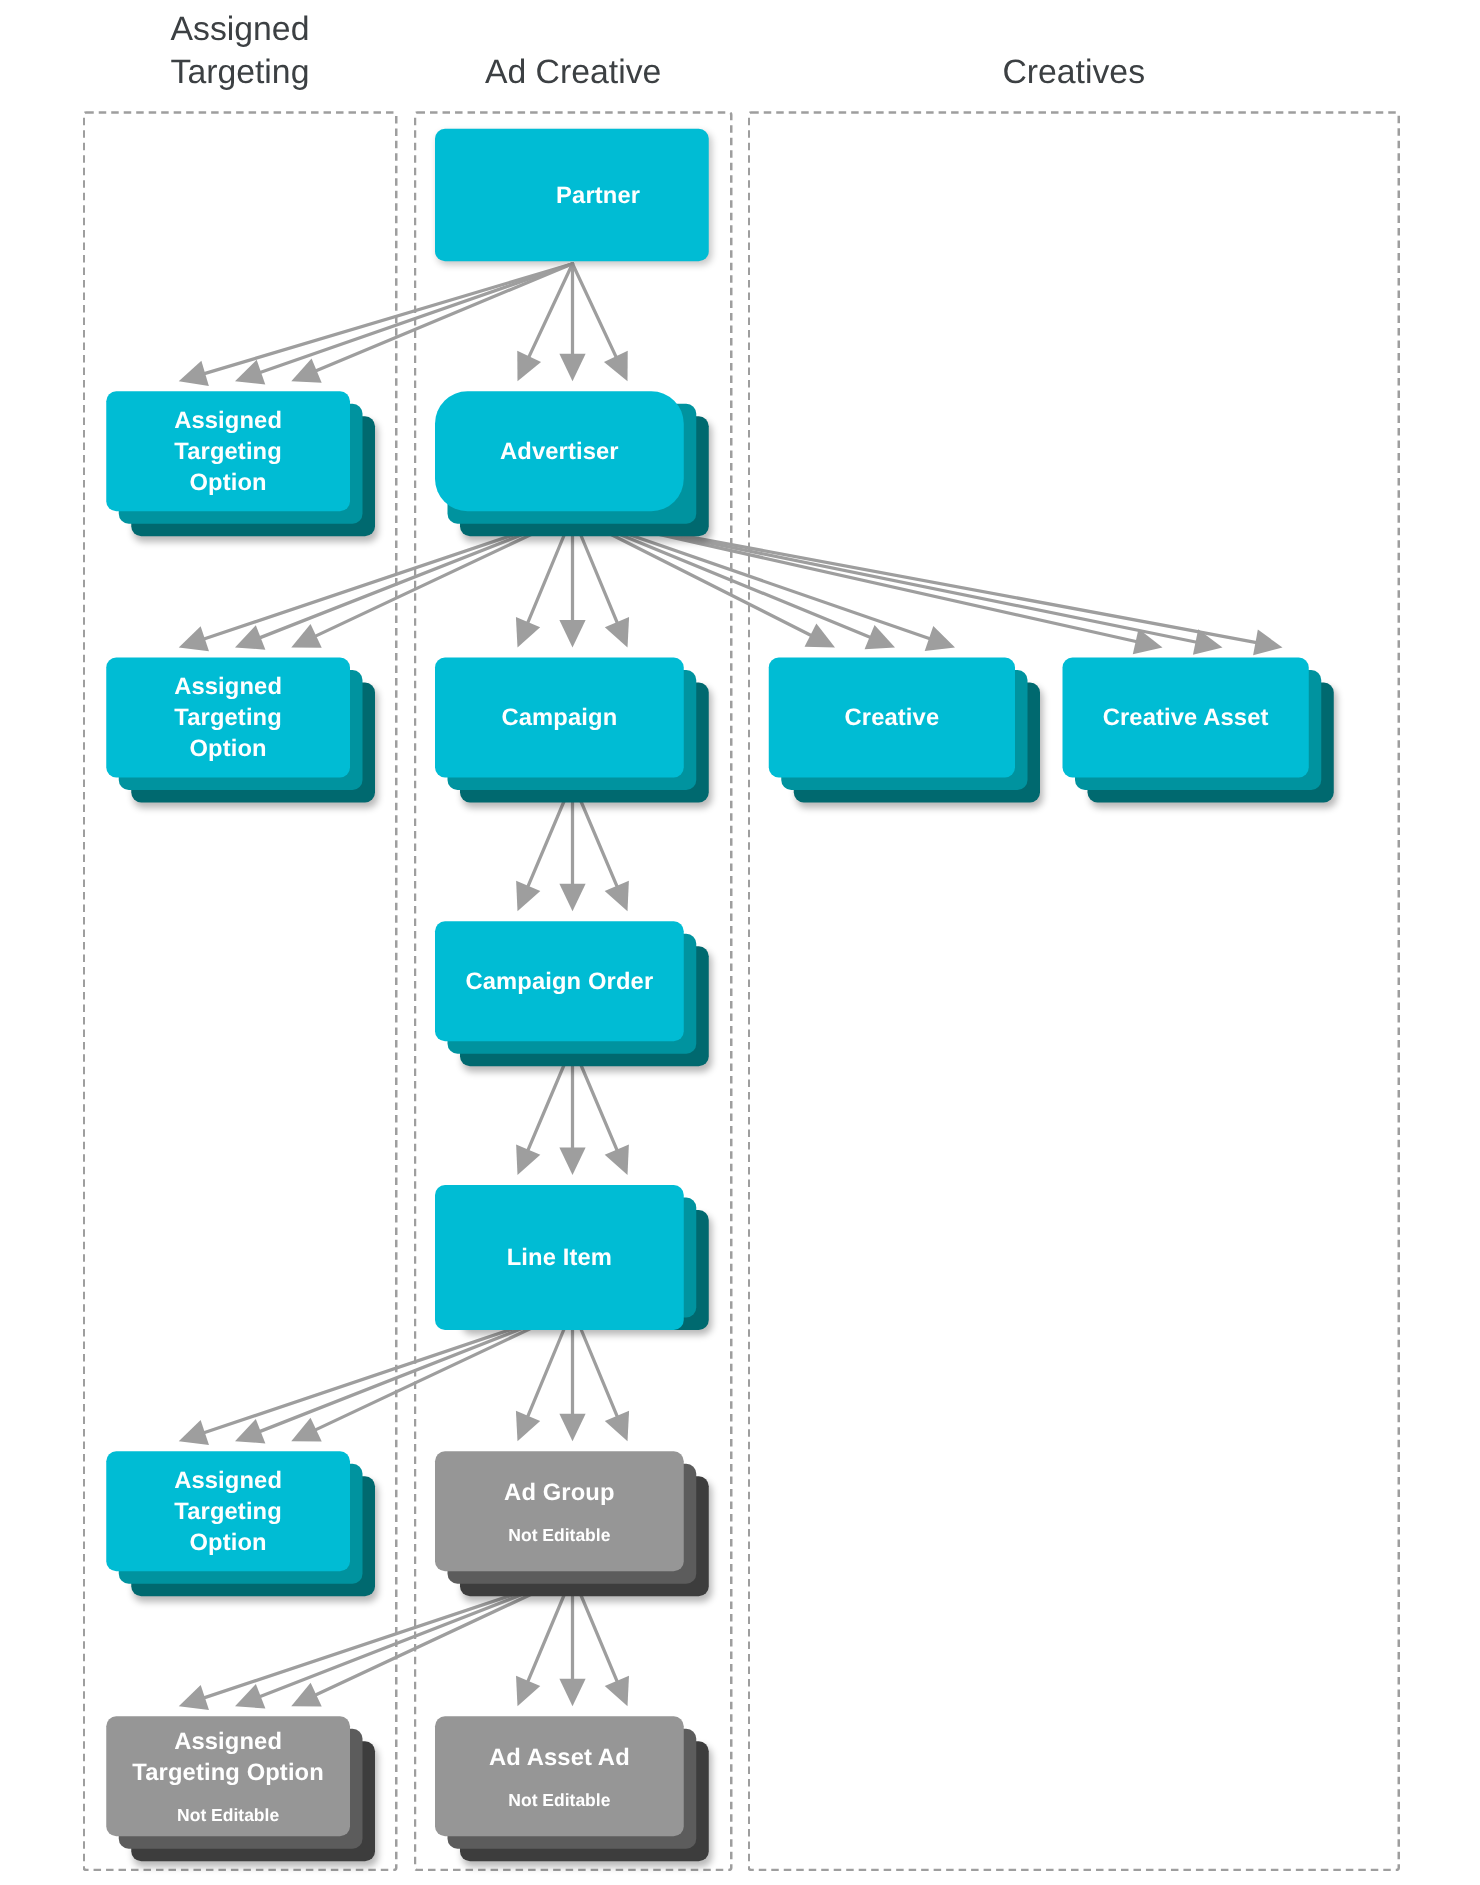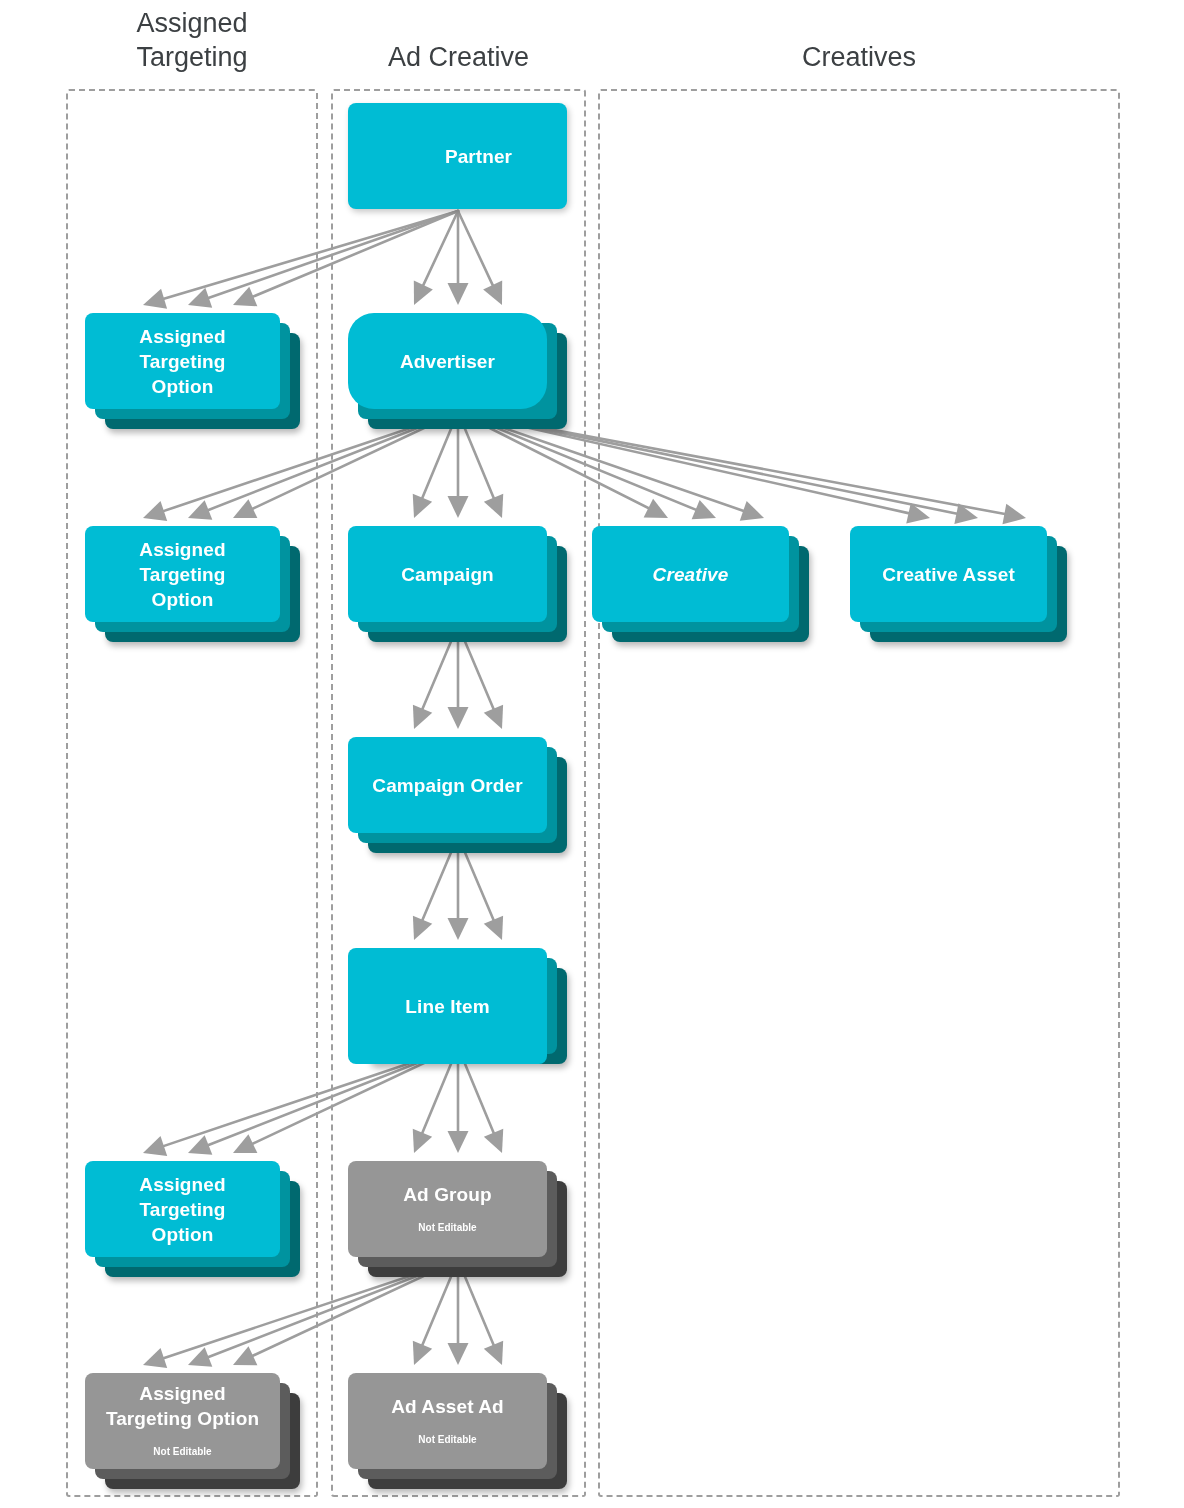--- a/index.html
+++ b/index.html
@@ -63,21 +63,21 @@
     color: #ffffff;
     font-weight: bold;
     font-size: 19px;
     line-height: 25px;
     white-space: pre-line;
     letter-spacing: 0.1px;
   }
   .subtitle {
     color: #ffffff;
     font-weight: bold;
-    font-size: 10px;
+    font-size: 14px;
     line-height: 18px;
     margin-top: 12px;
   }
 </style>
 </head>
 <body>
 
 <div id="stage">
 
   <div id="columns-layer">
@@ -292,21 +292,21 @@
 Option</div>
         </div>
       </div>
       <div class="node cyan stacked" style="left: 348px; top: 526px; width: 223px; height: 96px;">
         <div class="layer l2" style="left: 20px; top: 20px; width: 199px; height: 96px;"></div>
         <div class="layer l1" style="left: 10px; top: 10px; width: 199px; height: 96px;"></div>
         <div class="card" style="width: 199px; height: 96px;">
           <div class="title">Campaign</div>
         </div>
       </div>
-      <div class="node cyan stacked" style="left: 592px; top: 526px; width: 197px; height: 96px; font-style: italic;">
+      <div class="node cyan stacked" style="left: 615px; top: 526px; width: 197px; height: 96px;">
         <div class="layer l2" style="left: 20px; top: 20px; width: 197px; height: 96px;"></div>
         <div class="layer l1" style="left: 10px; top: 10px; width: 197px; height: 96px;"></div>
         <div class="card" style="width: 197px; height: 96px;">
           <div class="title">Creative</div>
         </div>
       </div>
       <div class="node cyan stacked" style="left: 850px; top: 526px; width: 197px; height: 96px;">
         <div class="layer l2" style="left: 20px; top: 20px; width: 197px; height: 96px;"></div>
         <div class="layer l1" style="left: 10px; top: 10px; width: 197px; height: 96px;"></div>
         <div class="card" style="width: 197px; height: 96px;">

